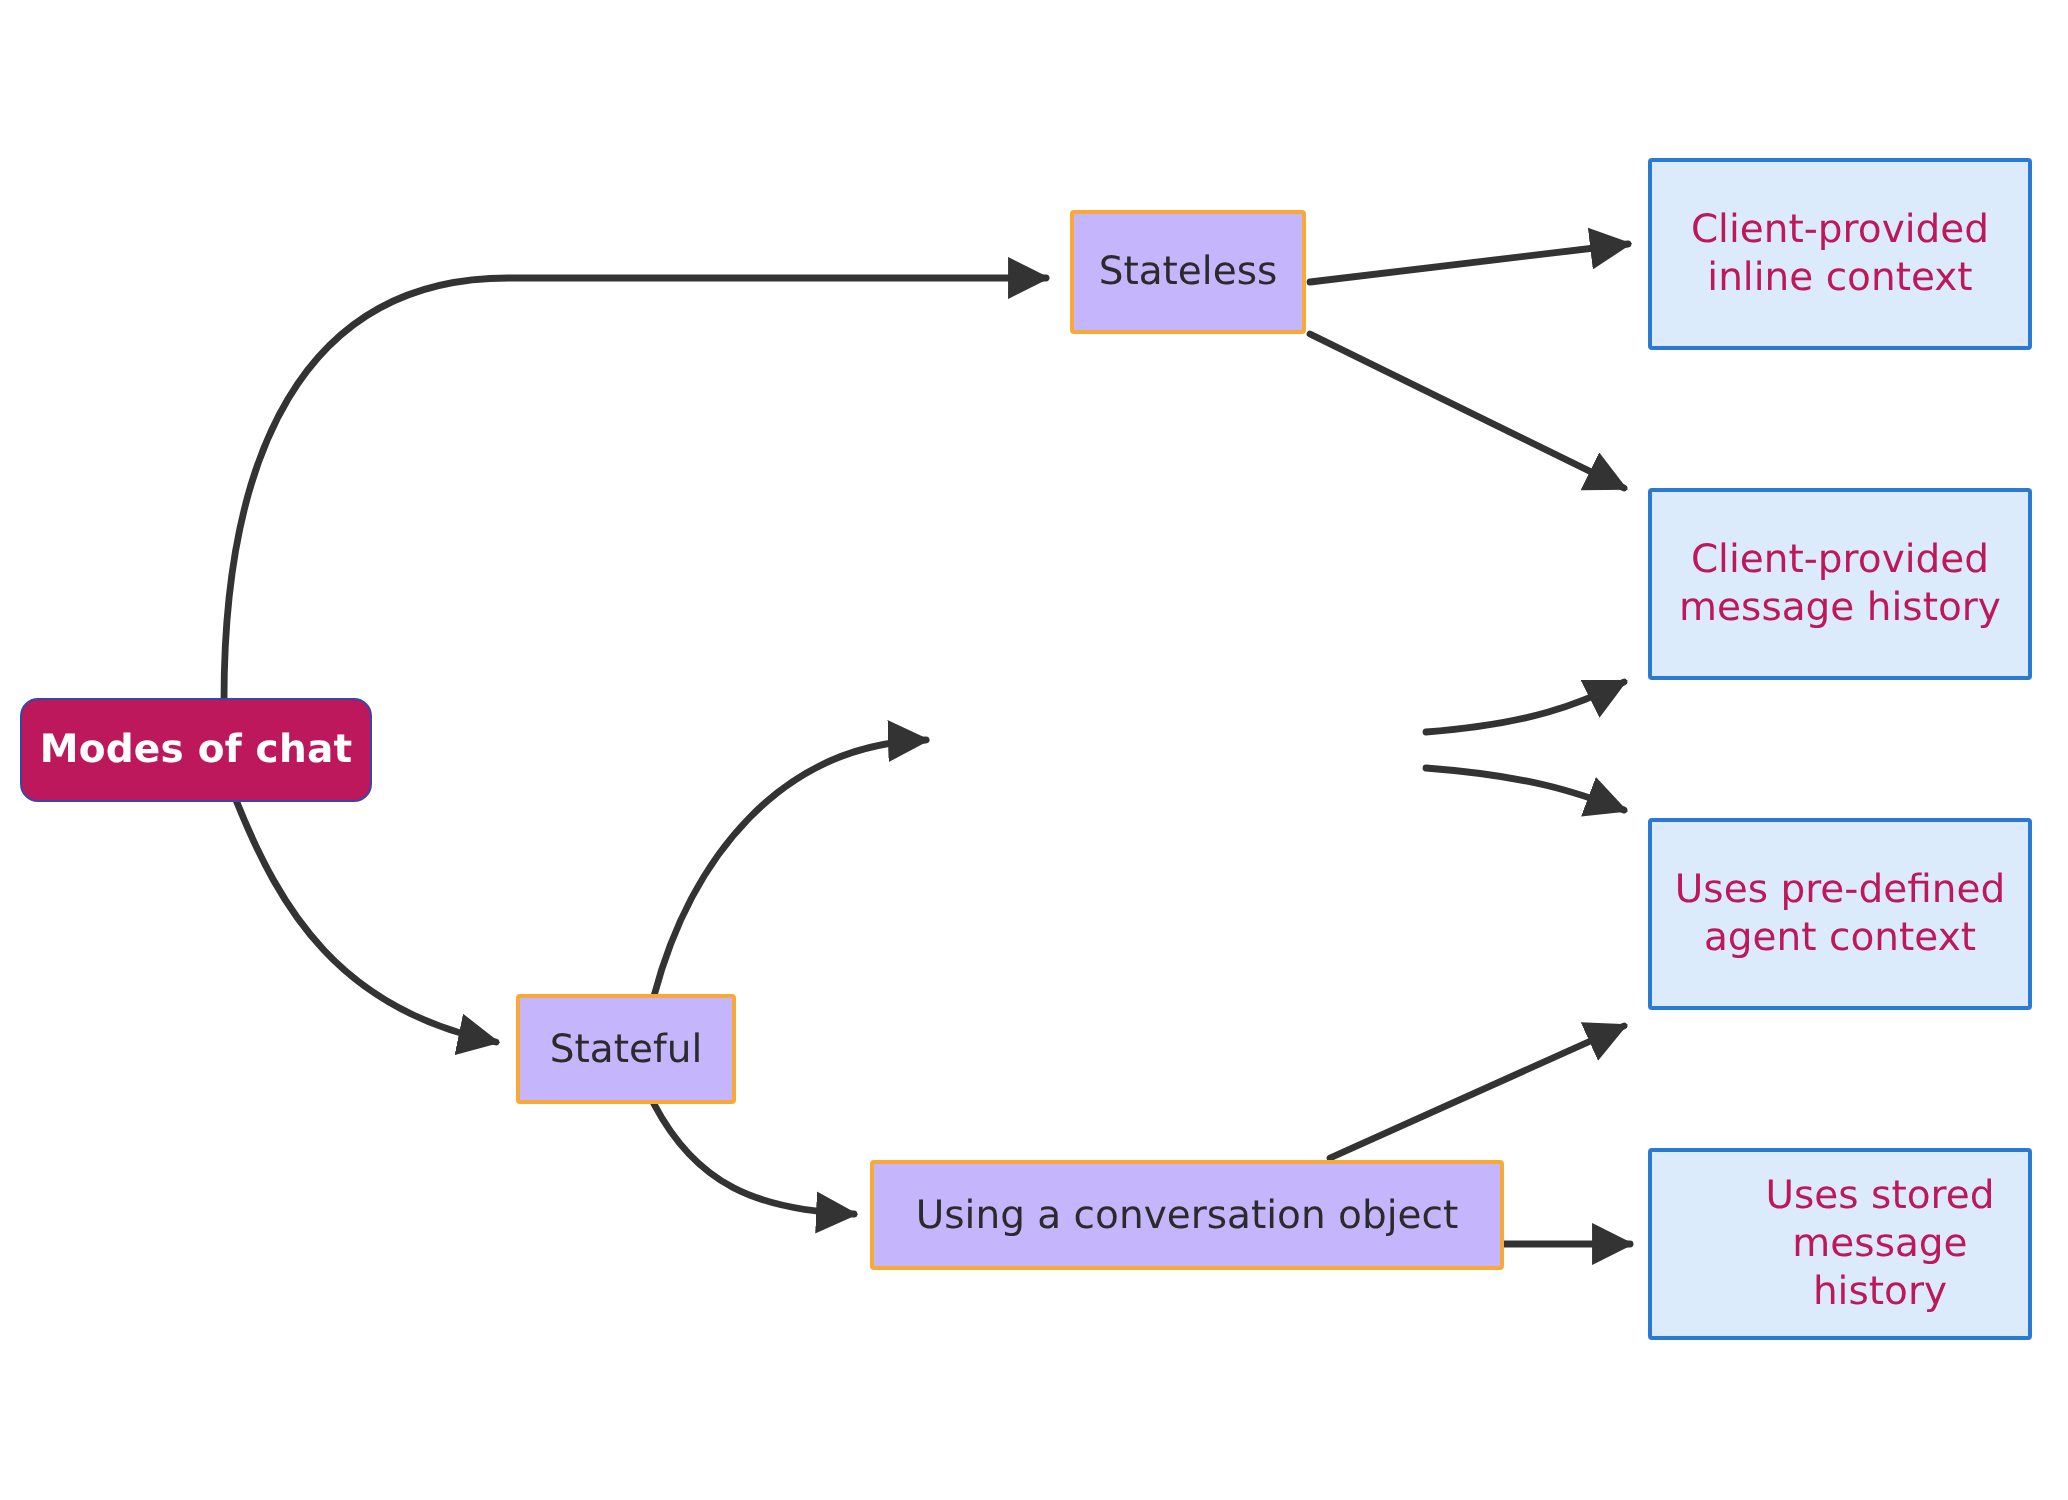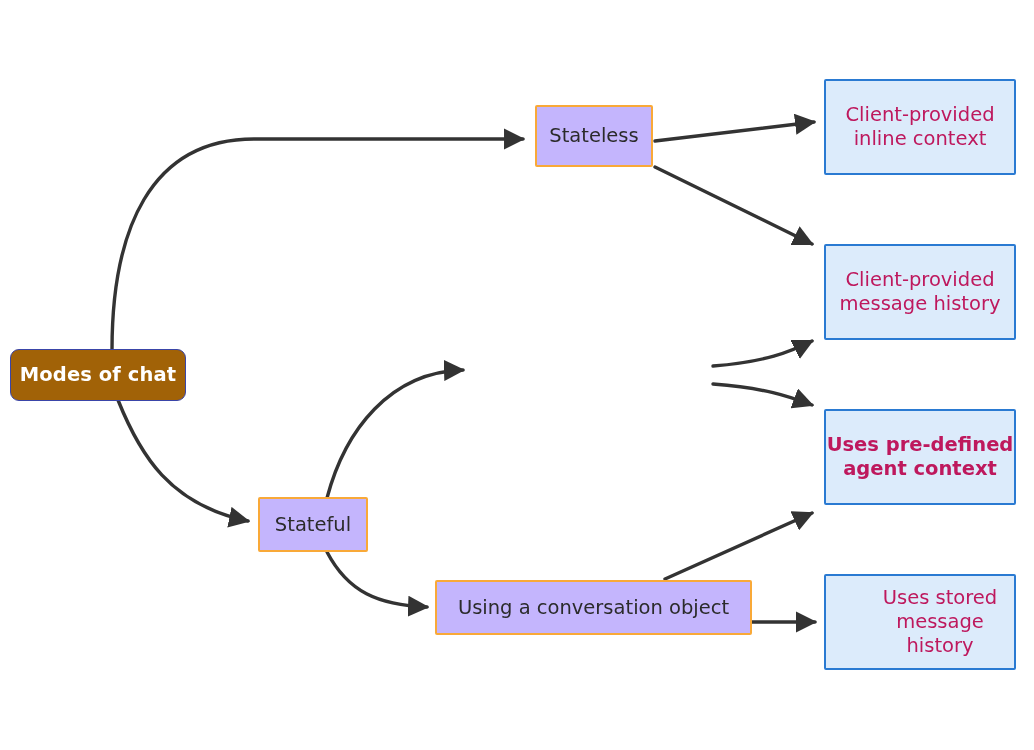--- a/index.html
+++ b/index.html
@@ -36,21 +36,21 @@
     line-height: 1.22;
     z-index: 2;
   }
   .node-label {
     display: block;
     white-space: pre-line;
   }
 
   
   .node-root {
-    background: #a16207;
+    background: #be185d;
     border: 1.4px solid #3a45a8;
     border-radius: 9px;
     color: #ffffff;
     font-weight: bold;
     font-size: 19.5px;
     letter-spacing: 0.1px;
   }
 
   
   .node-step {
@@ -126,21 +126,21 @@
   <div class="node node-outcome" style="left:824px; top:79px; width:192px; height:96px;">
     <span class="node-label">Client-provided
 inline context</span>
   </div>
 
   <div class="node node-outcome" style="left:824px; top:244px; width:192px; height:96px;">
     <span class="node-label">Client-provided
 message history</span>
   </div>
 
-  <div class="node node-outcome" style="left:824px; top:409px; width:192px; height:96px;font-weight:bold;">
+  <div class="node node-outcome" style="left:824px; top:409px; width:192px; height:96px;">
     <span class="node-label">Uses pre-defined
 agent context</span>
   </div>
 
   <div class="node node-outcome" style="left:824px; top:574px; width:192px; height:96px;padding-left:40px;">
     <span class="node-label">Uses stored
 message history</span>
   </div>
 
 </div>

